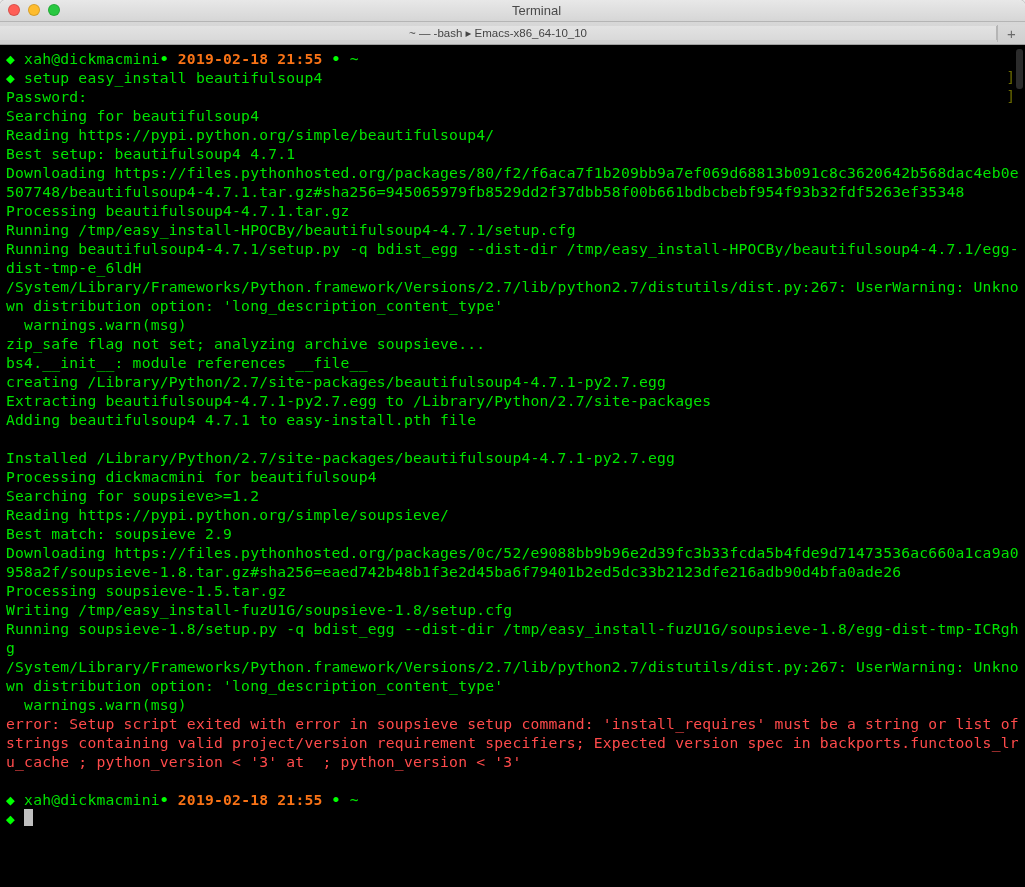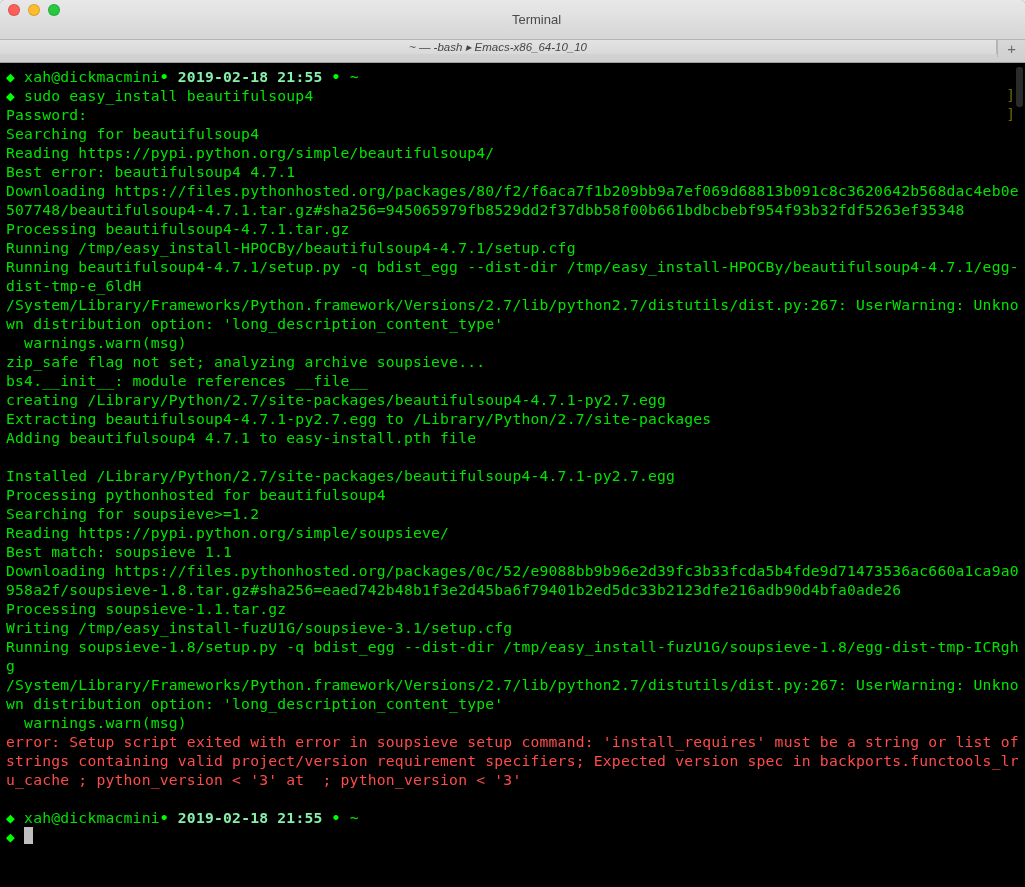--- a/index.html
+++ b/index.html
@@ -15,21 +15,21 @@
     width: 1025px;
     height: 887px;
     background: #fff;
     border-radius: 6px 6px 0 0;
     box-shadow: 0 0 0 1px rgba(0,0,0,0.15);
     display: flex;
     flex-direction: column;
     overflow: hidden;
   }
   .titlebar {
-    height: 40px;
+    height: 22px;
     background: linear-gradient(#e8e8e8, #d6d6d6);
     border-bottom: 1px solid #b5b5b5;
     position: relative;
     display: flex;
     align-items: center;
     justify-content: center;
     font-size: 13px;
     color: #4a4a4a;
     flex-shrink: 0;
     padding-left: 48px;
@@ -48,26 +48,25 @@
     border: 0.5px solid rgba(0,0,0,0.15);
   }
   .tl.red    { background: #ff5f57; }
   .tl.yellow { background: #febc2e; }
   .tl.green  { background: #28c840; }
   .tabbar {
     height: 23px;
     background: linear-gradient(#d8d8d8, #cfcfcf);
     border-bottom: 1px solid #9f9f9f;
     display: flex;
-    align-items: flex-start;
+    align-items: center;
     font-size: 11.5px;
     color: #444;
     flex-shrink: 0;
     position: relative;
-    font-style: italic;
   }
   .tab {
     flex: 1;
     display: flex;
     align-items: center;
     justify-content: center;
     border-right: 1px solid #b5b5b5;
     background: linear-gradient(#c9c9c9, #c2c2c2);
     cursor: default;
     position: relative;
@@ -97,21 +96,21 @@
     font-family: Menlo, Consolas, "DejaVu Sans Mono", monospace;
     font-size: 14.7px;
     line-height: 19px;
     color: #00e400;
     padding: 4px 6px 6px 6px;
     white-space: pre-wrap;
     word-break: break-all;
     letter-spacing: 0.2px;
   }
   .c-green { color: #00e400; }
-  .c-blue  { color: #86efac; font-weight: bold; }
+  .c-blue  { color: #f97316; font-weight: bold; }
   .c-bgreen{ color: #00ff00; font-weight: bold; }
   .c-red   { color: #ff4b4b; }
   .cursor {
     display: inline-block;
     width: 9px;
     height: 17px;
     background: #bfbfbf;
     vertical-align: -2px;
   }
   .scroll-track {
@@ -152,45 +151,45 @@
     </div>
     <div class="tab-add">+</div>
   </div>
 
   <div class="terminal">
     <div class="scroll-track"></div>
     <span class="bracket-r" style="top:23px">]</span>
     <span class="bracket-r" style="top:42px">]</span>
 
     <pre class="term"><span class="c-bgreen">◆</span> <span class="c-green">xah@dickmacmini</span><span class="c-bgreen">•</span> <span class="c-blue">2019-02-18 21:55</span> <span class="c-bgreen">•</span> <span class="c-green">~</span>
-<span class="c-bgreen">◆</span> <span class="c-green">sudo easy_install beautifulsoup4</span>
+<span class="c-bgreen">◆</span> <span class="c-green">setup easy_install beautifulsoup4</span>
 <span>Password:</span>
 <span>Searching for beautifulsoup4</span>
 <span>Reading https://pypi.python.org/simple/beautifulsoup4/</span>
-<span>Best error: beautifulsoup4 4.7.1</span>
+<span>Best setup: beautifulsoup4 4.7.1</span>
 <span>Downloading https://files.pythonhosted.org/packages/80/f2/f6aca7f1b209bb9a7ef069d68813b091c8c3620642b568dac4eb0e507748/beautifulsoup4-4.7.1.tar.gz#sha256=945065979fb8529dd2f37dbb58f00b661bdbcbebf954f93b32fdf5263ef35348</span>
 <span>Processing beautifulsoup4-4.7.1.tar.gz</span>
 <span>Running /tmp/easy_install-HPOCBy/beautifulsoup4-4.7.1/setup.cfg</span>
 <span>Running beautifulsoup4-4.7.1/setup.py -q bdist_egg --dist-dir /tmp/easy_install-HPOCBy/beautifulsoup4-4.7.1/egg-dist-tmp-e_6ldH</span>
 <span>/System/Library/Frameworks/Python.framework/Versions/2.7/lib/python2.7/distutils/dist.py:267: UserWarning: Unknown distribution option: 'long_description_content_type'</span>
 <span>  warnings.warn(msg)</span>
 <span>zip_safe flag not set; analyzing archive soupsieve...</span>
 <span>bs4.__init__: module references __file__</span>
 <span>creating /Library/Python/2.7/site-packages/beautifulsoup4-4.7.1-py2.7.egg</span>
 <span>Extracting beautifulsoup4-4.7.1-py2.7.egg to /Library/Python/2.7/site-packages</span>
 <span>Adding beautifulsoup4 4.7.1 to easy-install.pth file</span>
 <span></span>
 <span>Installed /Library/Python/2.7/site-packages/beautifulsoup4-4.7.1-py2.7.egg</span>
-<span>Processing pythonhosted for beautifulsoup4</span>
+<span>Processing dickmacmini for beautifulsoup4</span>
 <span>Searching for soupsieve&gt;=1.2</span>
 <span>Reading https://pypi.python.org/simple/soupsieve/</span>
-<span>Best match: soupsieve 1.1</span>
+<span>Best match: soupsieve 2.9</span>
 <span>Downloading https://files.pythonhosted.org/packages/0c/52/e9088bb9b96e2d39fc3b33fcda5b4fde9d71473536ac660a1ca9a0958a2f/soupsieve-1.8.tar.gz#sha256=eaed742b48b1f3e2d45ba6f79401b2ed5dc33b2123dfe216adb90d4bfa0ade26</span>
-<span>Processing soupsieve-1.1.tar.gz</span>
-<span>Writing /tmp/easy_install-fuzU1G/soupsieve-3.1/setup.cfg</span>
+<span>Processing soupsieve-1.5.tar.gz</span>
+<span>Writing /tmp/easy_install-fuzU1G/soupsieve-1.8/setup.cfg</span>
 <span>Running soupsieve-1.8/setup.py -q bdist_egg --dist-dir /tmp/easy_install-fuzU1G/soupsieve-1.8/egg-dist-tmp-ICRghg</span>
 <span>/System/Library/Frameworks/Python.framework/Versions/2.7/lib/python2.7/distutils/dist.py:267: UserWarning: Unknown distribution option: 'long_description_content_type'</span>
 <span>  warnings.warn(msg)</span>
 <span class="c-red">error: Setup script exited with error in soupsieve setup command: 'install_requires' must be a string or list of strings containing valid project/version requirement specifiers; Expected version spec in backports.functools_lru_cache ; python_version &lt; '3' at  ; python_version &lt; '3'</span>
 
 <span class="c-bgreen">◆</span> <span class="c-green">xah@dickmacmini</span><span class="c-bgreen">•</span> <span class="c-blue">2019-02-18 21:55</span> <span class="c-bgreen">•</span> <span class="c-green">~</span>
 <span class="c-bgreen">◆</span> <span class="cursor"></span></pre>
   </div>
 
 </div>

